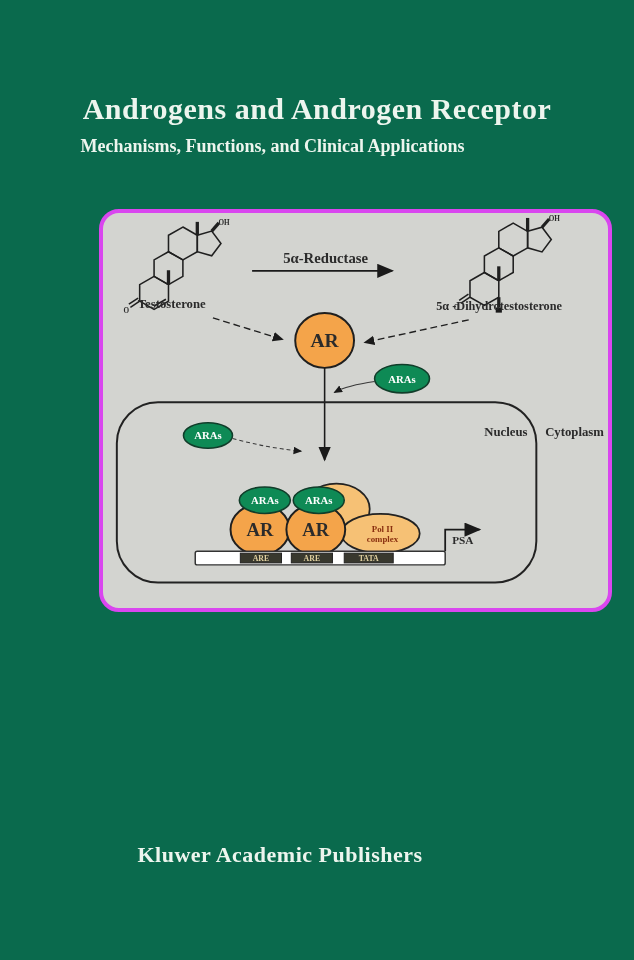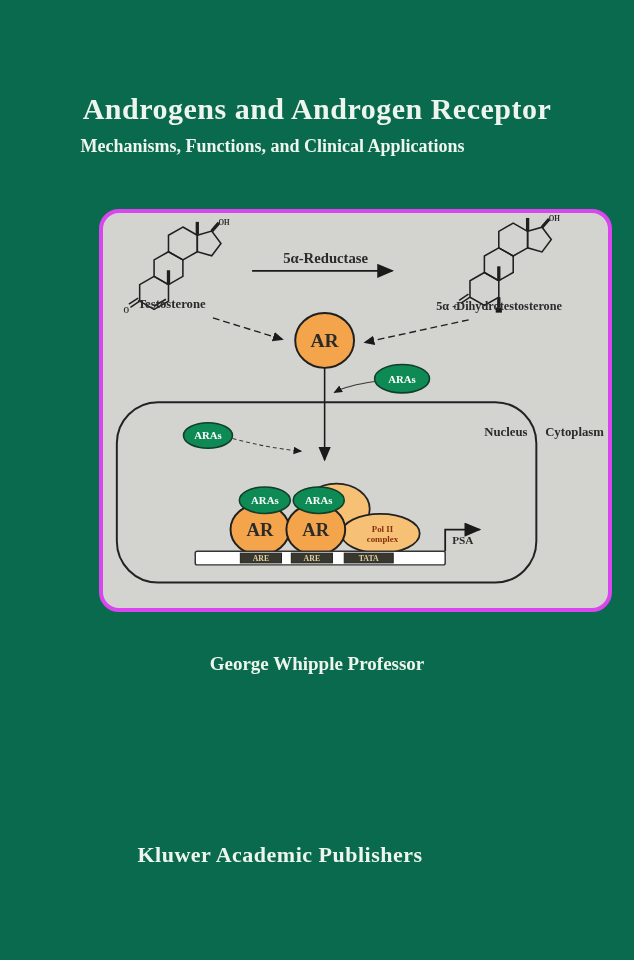--- a/index.html
+++ b/index.html
@@ -156,18 +156,17 @@
       <text class="t-box" x="212" y="355" text-anchor="middle">ARE</text>
       <rect x="245" y="347" width="50" height="10" fill="#38382e" stroke="#222" stroke-width="1"></rect>
       <text class="t-box" x="270" y="355" text-anchor="middle">TATA</text>
 
       <path d="M 348,345 L 348,323 L 383,323" fill="none" stroke="#1a1a1a" stroke-width="1.8" marker-end="url(#arr)"></path>
       <text class="t-psa" x="366" y="338" text-anchor="middle">PSA</text>
     </svg>
   </div>
 
   <div class="authors">
-    <div>George Whipple Professor</div>
   </div>
 
   <div class="publisher">Kluwer Academic Publishers</div>
 
 </div>
 
 </body></html>

